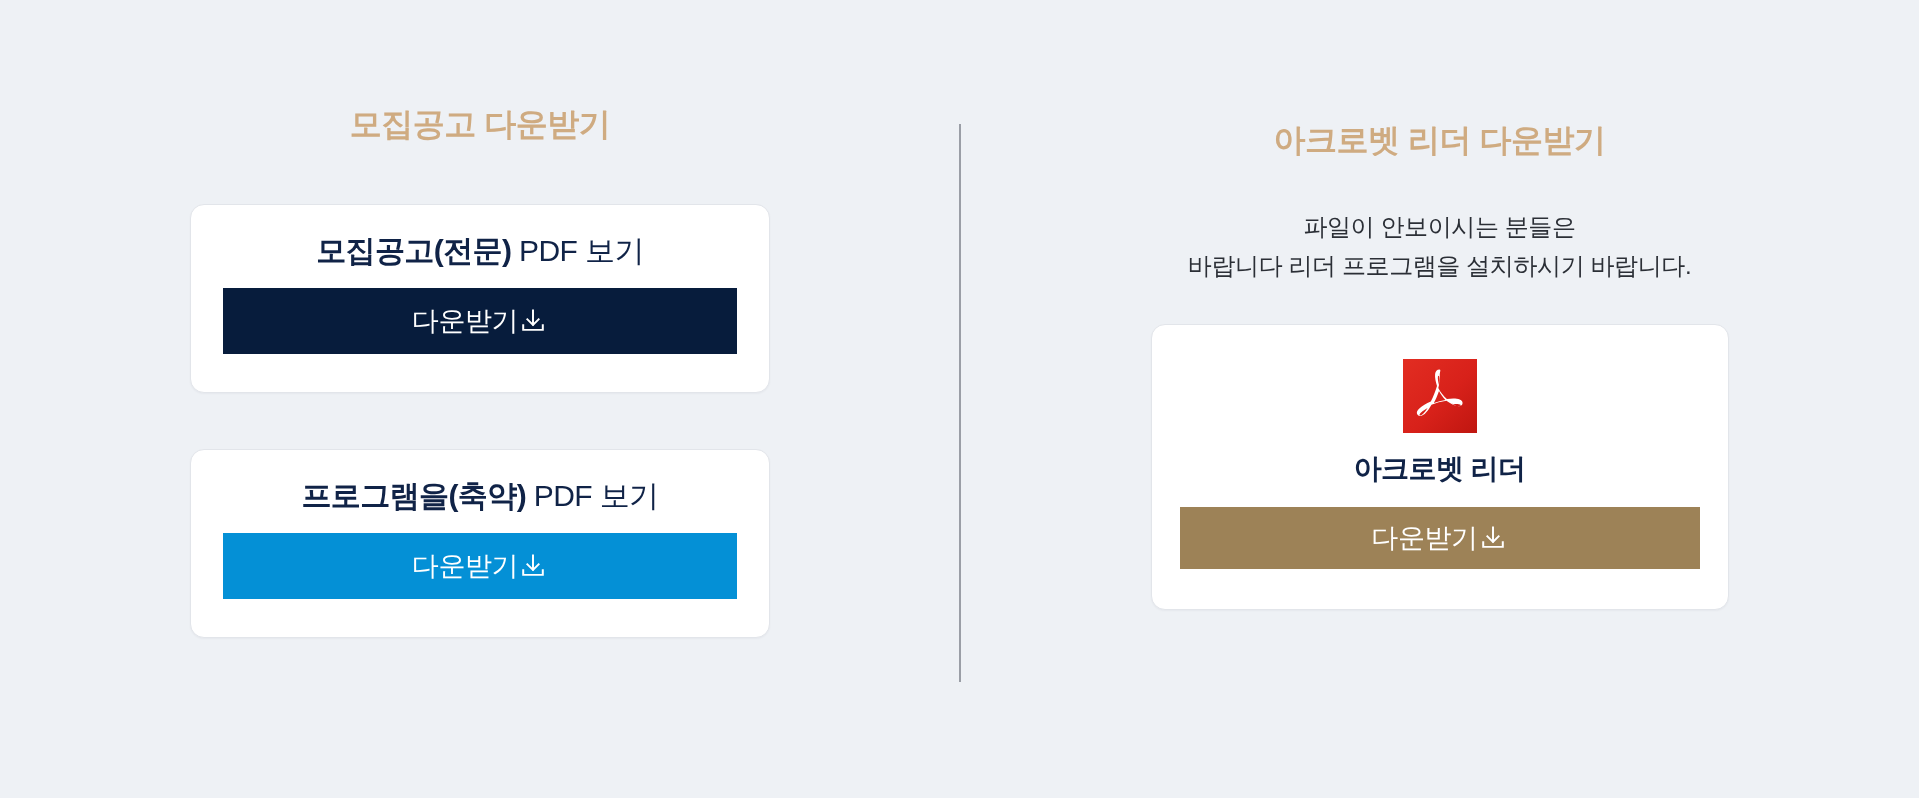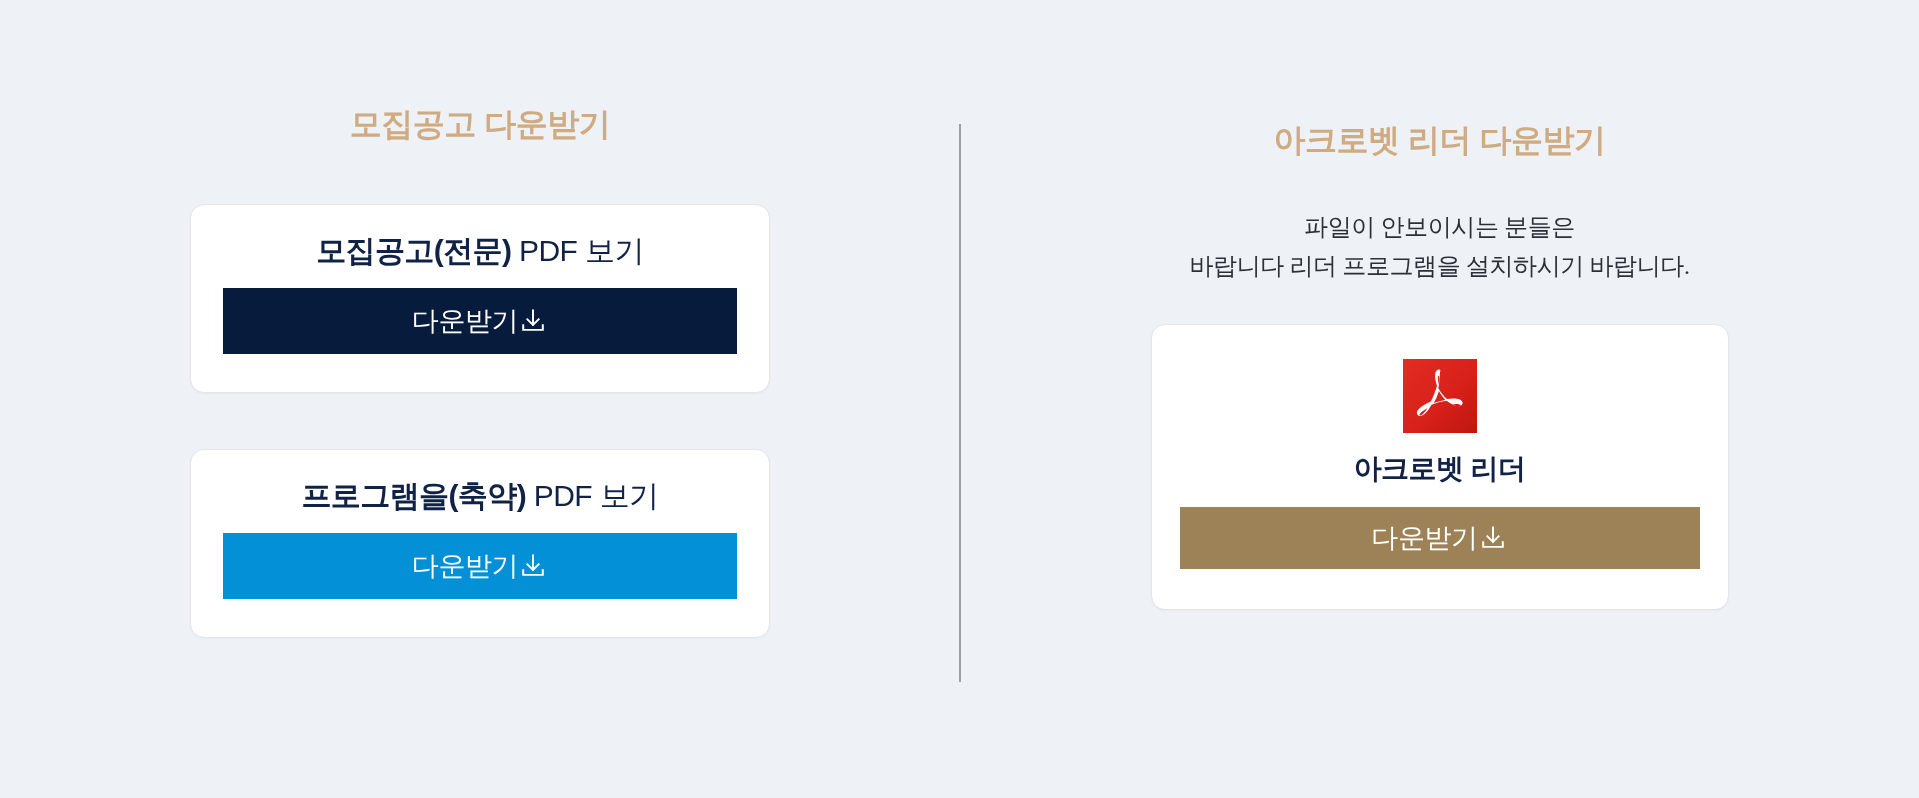--- a/index.html
+++ b/index.html
@@ -128,21 +128,21 @@
   
   .notice {
     margin-top: 48px;
     font-size: 24px;
     line-height: 1.62;
     color: #2b2f36;
     text-align: center;
     letter-spacing: -0.4px;
   }
 
-  .notice-line { display: block; white-space: nowrap; font-family: Liberation Serif, serif; }
+  .notice-line { display: block; white-space: nowrap; }
 
   .right-card-wrap { margin-top: 38px; }
 
   
   .acrobat-icon {
     width: 74px;
     height: 74px;
     margin-bottom: 18px;
     display: block;
   }

